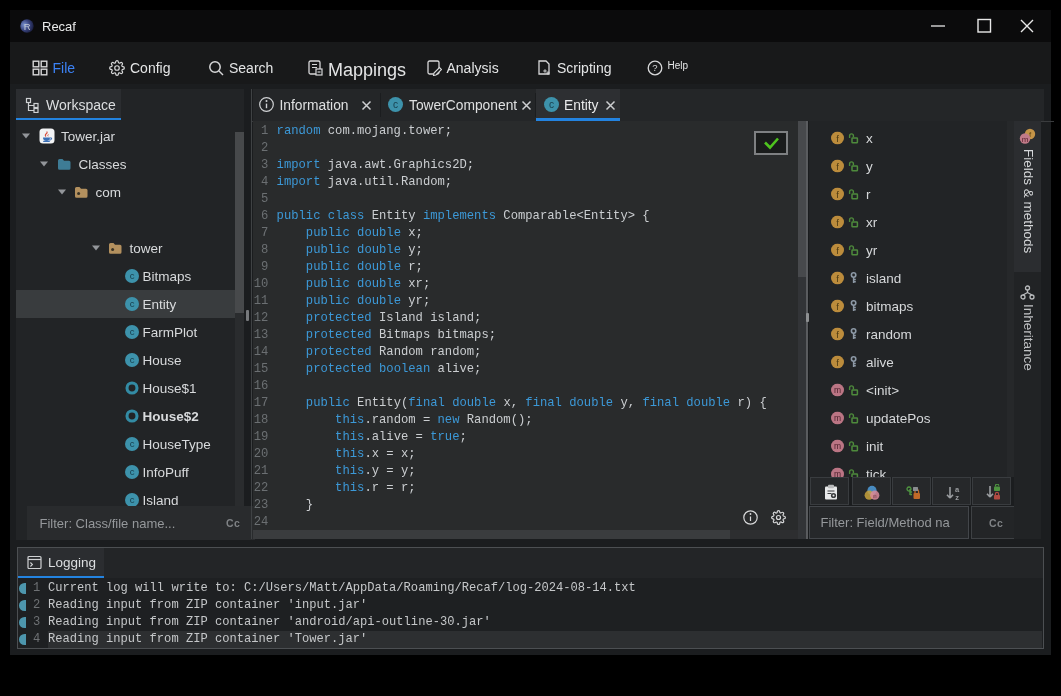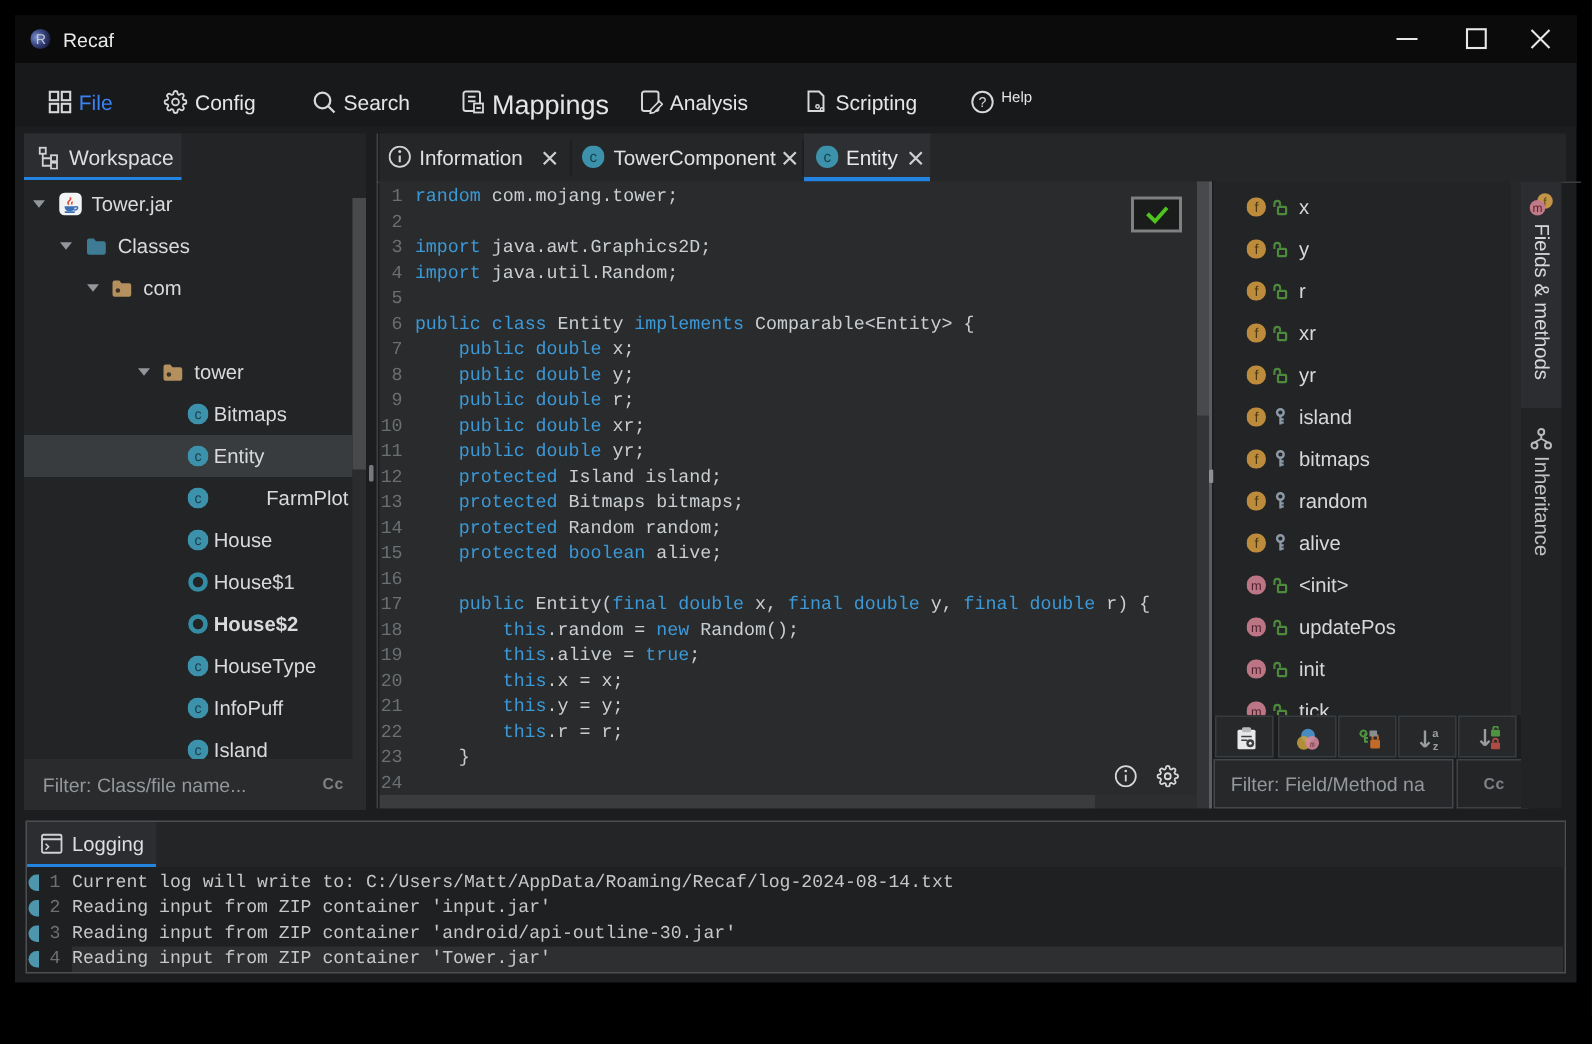--- a/index.html
+++ b/index.html
@@ -159,21 +159,21 @@
             <circle cx="7" cy="7" r="7" fill="#3d92ab"></circle>
             <text x="7.1" y="10.4" font-size="9.5" text-anchor="middle" fill="#173e4c" font-family="Liberation Sans">c</text>
           </svg>
           <span class="lbl" style="left:126.5px;">Entity</span>
         </div>
         <div class="trow" style="top:198px;">
           <svg class="abs" style="left:108.5px;" width="14" height="14" viewBox="0 0 14 14">
             <circle cx="7" cy="7" r="7" fill="#3d92ab"></circle>
             <text x="7.1" y="10.4" font-size="9.5" text-anchor="middle" fill="#173e4c" font-family="Liberation Sans">c</text>
           </svg>
-          <span class="lbl" style="left:126.5px;margin-left:35px;">FarmPlot</span>
+          <span class="lbl" style="left:126.5px;">FarmPlot</span>
         </div>
         <div class="trow" style="top:226px;">
           <svg class="abs" style="left:108.5px;" width="14" height="14" viewBox="0 0 14 14">
             <circle cx="7" cy="7" r="7" fill="#3d92ab"></circle>
             <text x="7.1" y="10.4" font-size="9.5" text-anchor="middle" fill="#173e4c" font-family="Liberation Sans">c</text>
           </svg>
           <span class="lbl" style="left:126.5px;">House</span>
         </div>
         <div class="trow" style="top:254px;">
           <svg class="abs" style="left:108.5px;" width="14" height="14" viewBox="0 0 14 14">
@@ -204,21 +204,21 @@
         <div class="trow" style="top:366px;">
           <svg class="abs" style="left:108.5px;" width="14" height="14" viewBox="0 0 14 14">
             <circle cx="7" cy="7" r="7" fill="#3d92ab"></circle>
             <text x="7.1" y="10.4" font-size="9.5" text-anchor="middle" fill="#173e4c" font-family="Liberation Sans">c</text>
           </svg>
           <span class="lbl" style="left:126.5px;">Island</span>
         </div>
       </div>
     <div class="abs" style="left:219px;top:42.5px;width:8.5px;height:384.5px;background:#2a2c2e;"></div>
     <div class="abs" style="left:219px;top:42.5px;width:8.5px;height:181px;background:#47494b;"></div>
-    <div class="abs" style="left:0;top:417px;width:100%;height:34px;background:#292b2d;">
+    <div class="abs" style="left:11px;top:417px;width:100%;height:34px;background:#292b2d;">
       <span class="abs" style="left:12.5px;top:9.5px;font-size:13px;color:#95989b;">Filter: Class/file name...</span>
       <span class="abs" style="left:199px;top:11px;font-size:10.5px;color:#7f8285;font-weight:bold;letter-spacing:0.5px;">Cc</span>
     </div>
   </div>
 
   <div class="abs" style="left:241px;top:110.5px;width:802.5px;height:1px;background:#3a3c3e;"></div>
   <div class="abs" id="tabbar" style="left:243px;top:79px;width:791px;height:31.5px;background:#242628;">
       <svg class="abs" style="left:6px;top:8px;" width="15" height="15" viewBox="0 0 15 15">
         <circle cx="7.5" cy="7.5" r="6.8" fill="none" stroke="#d0d2d4" stroke-width="1.2"></circle>
         <line x1="7.5" y1="6.6" x2="7.5" y2="11.2" stroke="#d0d2d4" stroke-width="1.4"></line>

